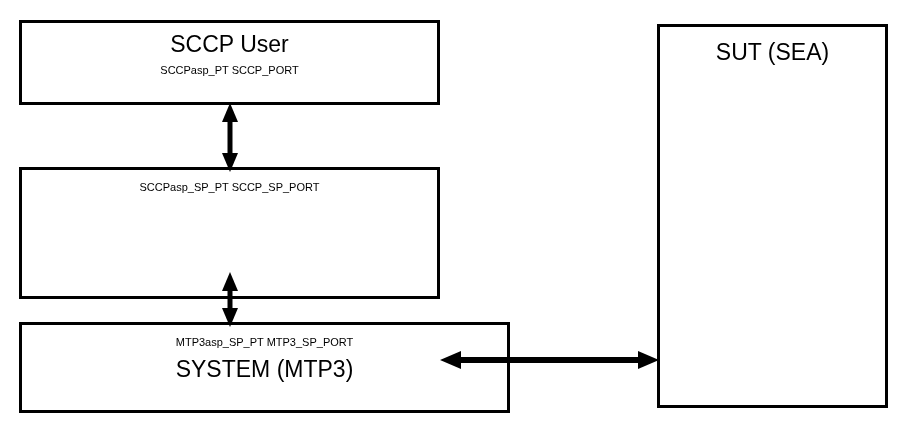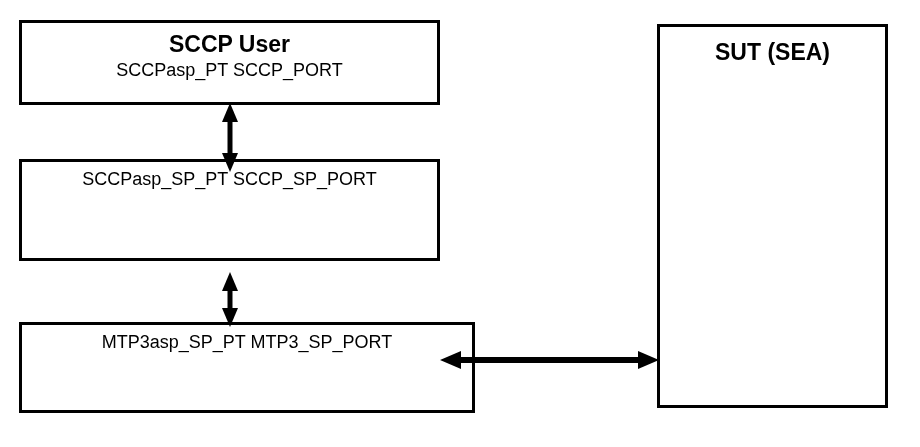--- a/index.html
+++ b/index.html
@@ -23,39 +23,39 @@
     box-sizing: border-box;
     border: 3px solid #000000;
     background: #ffffff;
     text-align: center;
   }
   .node .inner {
     padding-top: 6px;
   }
   .line-bold {
     display: block;
-    font-weight: bold;
+    font-weight: normal;
     font-size: 23px;
     line-height: 30px;
     letter-spacing: 0px;
     white-space: nowrap;
   }
   .line-plain {
     display: block;
     font-weight: normal;
-    font-size: 18px;
+    font-size: 11px;
     line-height: 23px;
     letter-spacing: 0px;
     white-space: nowrap;
     text-align: center;
   }
   
   #node-sccp-user { left: 19px;  top: 20px;  width: 421px; height: 85px; }
-  #node-sccp      { left: 19px;  top: 159px; width: 421px; height: 102px; }
-  #node-system    { left: 19px;  top: 322px; width: 456px; height: 91px; }
+  #node-sccp      { left: 19px;  top: 167px; width: 421px; height: 132px; }
+  #node-system    { left: 19px;  top: 322px; width: 491px; height: 91px; }
   #node-sut       { left: 657px; top: 24px;  width: 231px; height: 384px; }
   #node-sut .inner { padding-top: 10px; }
 
   
   #connectors {
     position: absolute;
     left: 0;
     top: 0;
     width: 920px;
     height: 447px;
@@ -76,20 +76,21 @@
 
   <div class="node" id="node-sccp">
     <div class="inner">
       <span class="line-plain">SCCPasp_SP_PT  SCCP_SP_PORT</span>
     </div>
   </div>
 
   <div class="node" id="node-system">
     <div class="inner">
       <span class="line-plain">MTP3asp_SP_PT  MTP3_SP_PORT</span>
+      <span class="line-bold">SYSTEM (MTP3)</span>
     </div>
   </div>
 
   <div class="node" id="node-sut">
     <div class="inner">
       <span class="line-bold">SUT (SEA)</span>
     </div>
   </div>
 
   <svg id="connectors" viewBox="0 0 920 447" xmlns="http://www.w3.org/2000/svg">

